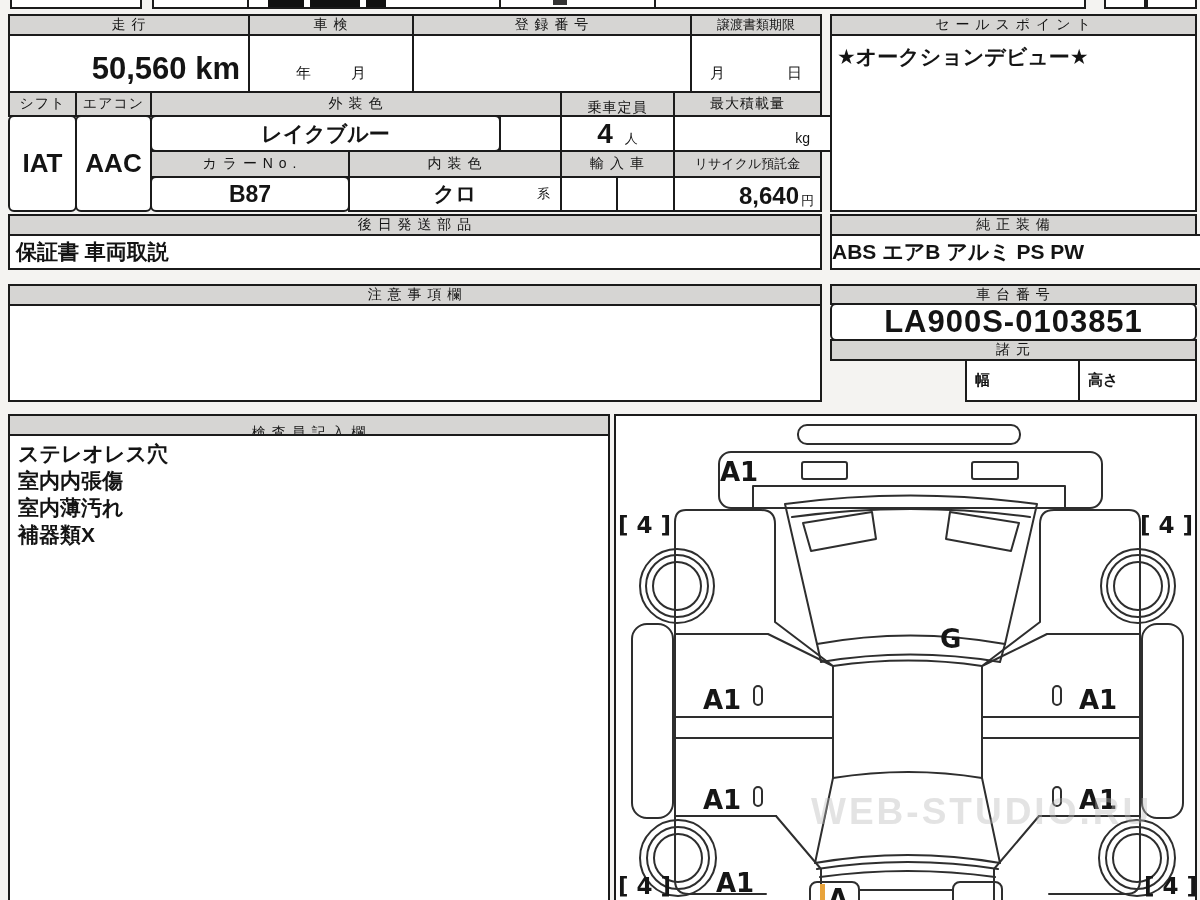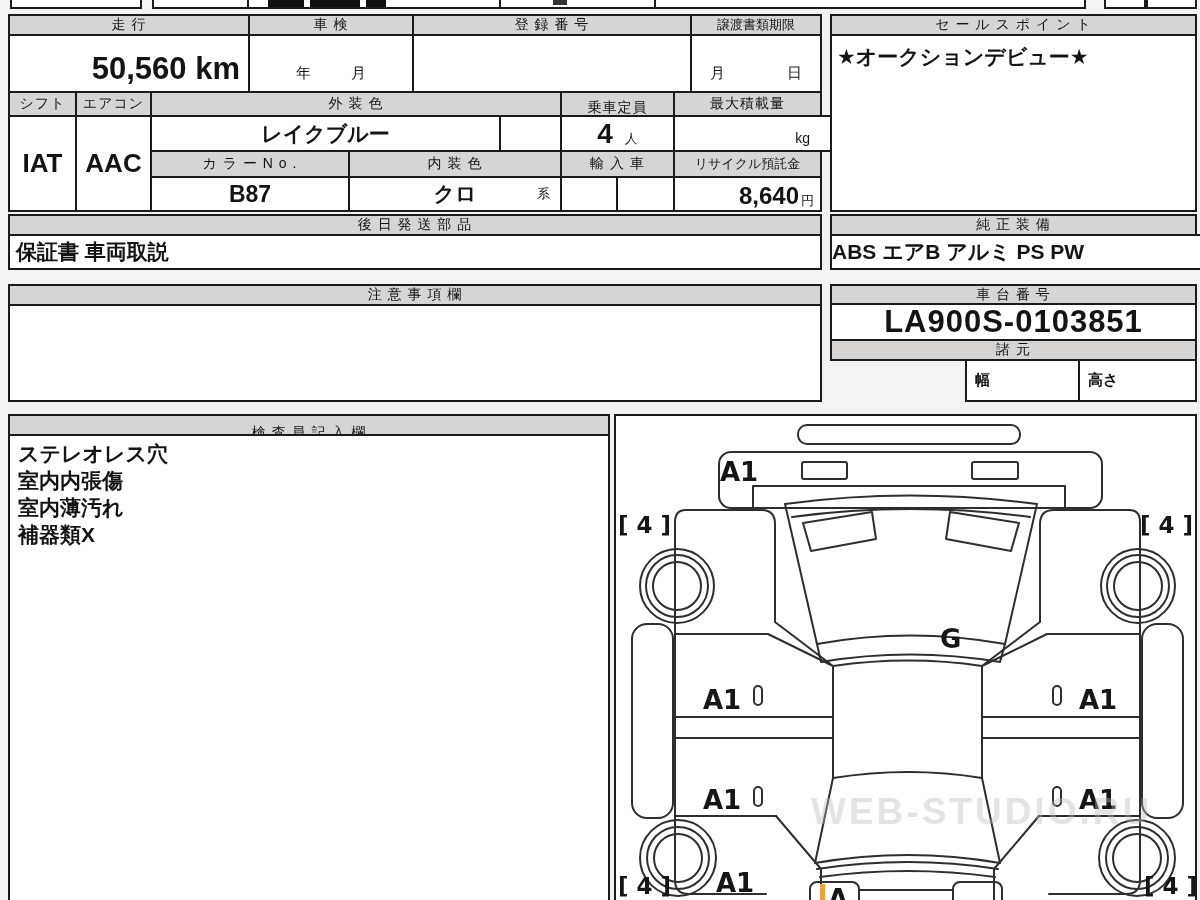--- a/index.html
+++ b/index.html
@@ -12,21 +12,21 @@
   .cell {
     position:absolute; box-sizing:border-box;
     background:#fff; border:2px solid #1b1b1b;
   }
   .hdr {
     background:#d6d5d3; display:flex; align-items:center; justify-content:center;
     font-size:14px; letter-spacing:1px; white-space:pre;
   }
   .hdr.small { font-size:13px; letter-spacing:0; }
   .v { font-weight:bold; }
-  .center { display:flex; align-items:center; justify-content:center; }
+  .center { display:flex; align-items:center; justify-content:center;border-radius:6px; }
   .sliver { position:absolute; box-sizing:border-box; background:#fff;
     border:2px solid #1b1b1b; border-top:none; }
   .smudge { position:absolute; background:#111; }
   .divline { position:absolute; width:2px; top:0; bottom:0; background:#1b1b1b; }
   .bottompair { display:flex; align-items:flex-end; font-size:15px; }
   .wm {
     position:absolute; font-size:37px; letter-spacing:3px;
     color:rgba(185,185,185,0.4); white-space:nowrap;font-weight:bold;
   }
   svg text { font-family:"DejaVu Sans","Liberation Sans",sans-serif; }

